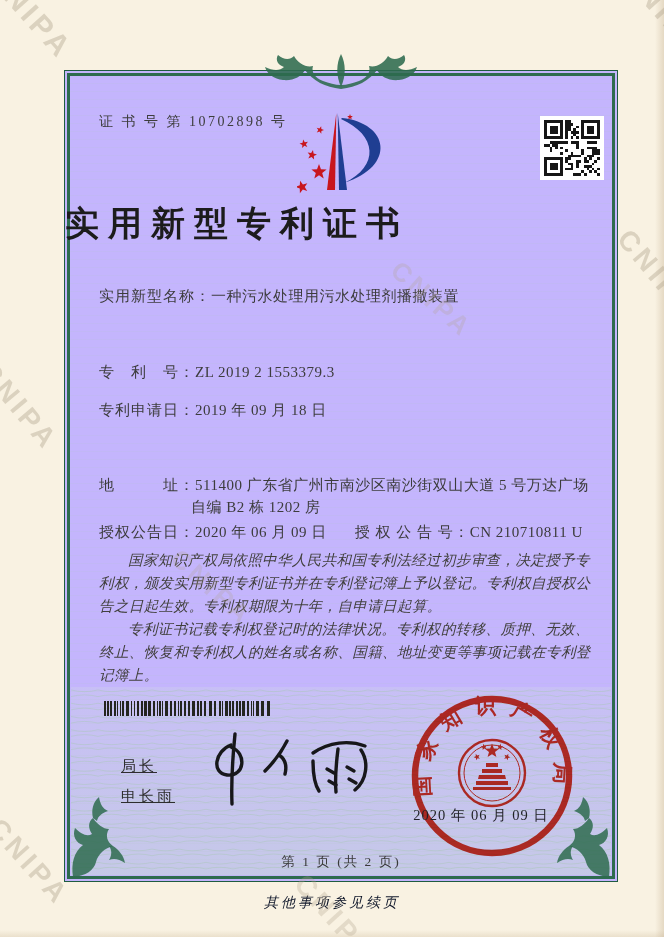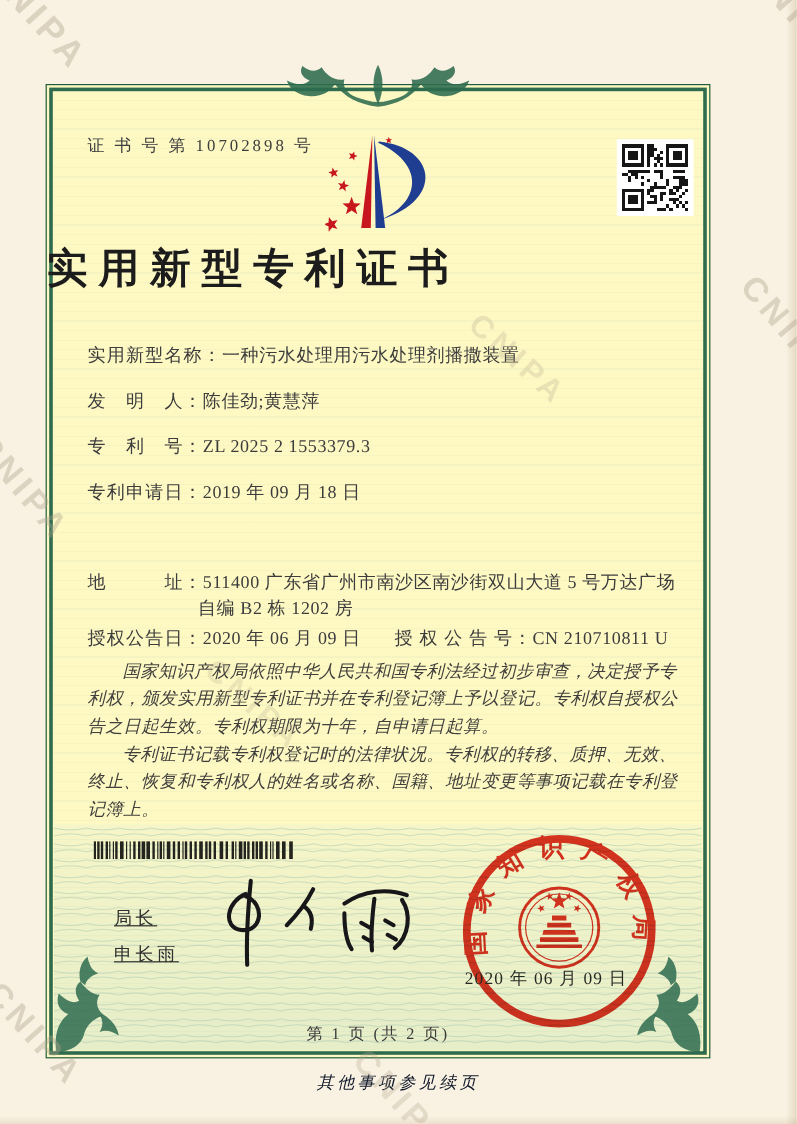--- a/index.html
+++ b/index.html
@@ -21,22 +21,22 @@
   .wm1{left:-26px;top:-4px;font-size:30px;transform:rotate(48deg);}
   .wm2{left:608px;top:-6px;font-size:30px;transform:rotate(48deg);}
   .wm3{left:604px;top:258px;font-size:28px;transform:rotate(50deg);}
   .wm4{left:-34px;top:390px;font-size:28px;transform:rotate(50deg);}
   .wm5{left:382px;top:284px;font-size:26px;transform:rotate(42deg);color:rgba(176,163,140,.26);}
   .wm6{left:162px;top:572px;font-size:26px;transform:rotate(42deg);color:rgba(176,163,140,.24);}
   .wm7{left:-24px;top:846px;font-size:28px;transform:rotate(48deg);}
   .wm8{left:282px;top:902px;font-size:28px;transform:rotate(48deg);color:rgba(176,163,140,.30);}
 
   
-  .frame{position:absolute;left:38px;top:70px;width:552px;height:810px;
-    border:1.5px solid #1f5c41;background:#fef9c3;z-index:2;}
+  .frame{position:absolute;left:64px;top:70px;width:552px;height:810px;
+    border:1.5px solid #1f5c41;background:#c4b5fd;z-index:2;}
   .frame-inner{position:absolute;inset:2px;border:3px solid #2e6b4f;pointer-events:none;z-index:1;
     background:repeating-linear-gradient(0deg,rgba(170,200,180,.10) 0 1px,transparent 1px 8px);}
   .crest{position:absolute;left:50%;top:-22px;transform:translateX(-50%);z-index:3;}
 
   
   .certno{position:absolute;left:34px;top:42px;font-size:14px;letter-spacing:2.5px;color:#3d3d3d;z-index:2;}
   .logo{position:absolute;left:232px;top:38px;z-index:2;}
   .qr{position:absolute;left:475px;top:45px;width:58px;height:58px;background:#fff;padding:3px;z-index:2;}
   .title{position:absolute;left:0;right:0;top:130px;text-align:left;font-size:34px;font-weight:bold;
     letter-spacing:9px;color:#1c1c1c;z-index:2;}
@@ -276,25 +276,22 @@
           <rect x="15" y="20" width="1" height="1"></rect>
           <rect x="20" y="20" width="1" height="1"></rect>
         </g>
     </svg>
 
     <div class="title">实用新型专利证书</div>
 
     <div class="field f-name">
       <span class="flabel">实用新型名称：</span><span class="fvalue">一种污水处理用污水处理剂播撒装置</span>
     </div>
-    <div class="field f-inventor">
-      <span class="flabel">发　明　人：</span><span class="fvalue">陈佳劲;黄慧萍</span>
-    </div>
     <div class="field f-patno">
-      <span class="flabel">专　利　号：</span><span class="fvalue">ZL 2025 2 1553379.3</span>
+      <span class="flabel">专　利　号：</span><span class="fvalue">ZL 2019 2 1553379.3</span>
     </div>
     <div class="field f-filing">
       <span class="flabel">专利申请日：</span><span class="fvalue">2019 年 09 月 18 日</span>
     </div>
     <div class="field f-addr">
       <span class="flabel">地　　　址：</span><span class="fvalue">511400 广东省广州市南沙区南沙街双山大道 5 号万达广场</span>
     </div>
     <div class="field f-addr2">
       <span class="fvalue">自编 B2 栋 1202 房</span>
     </div>

